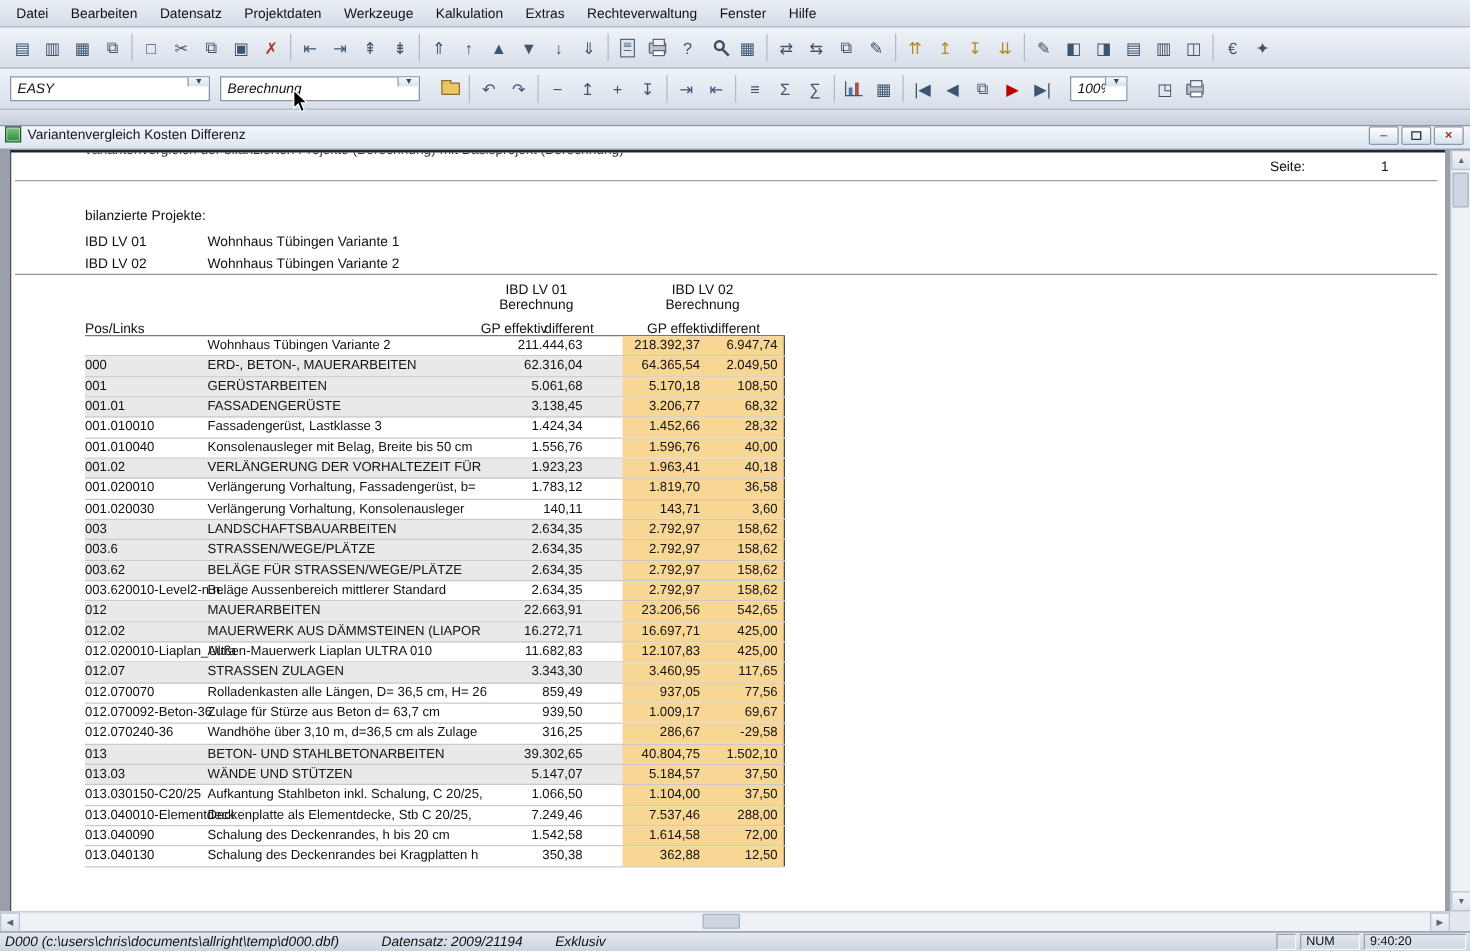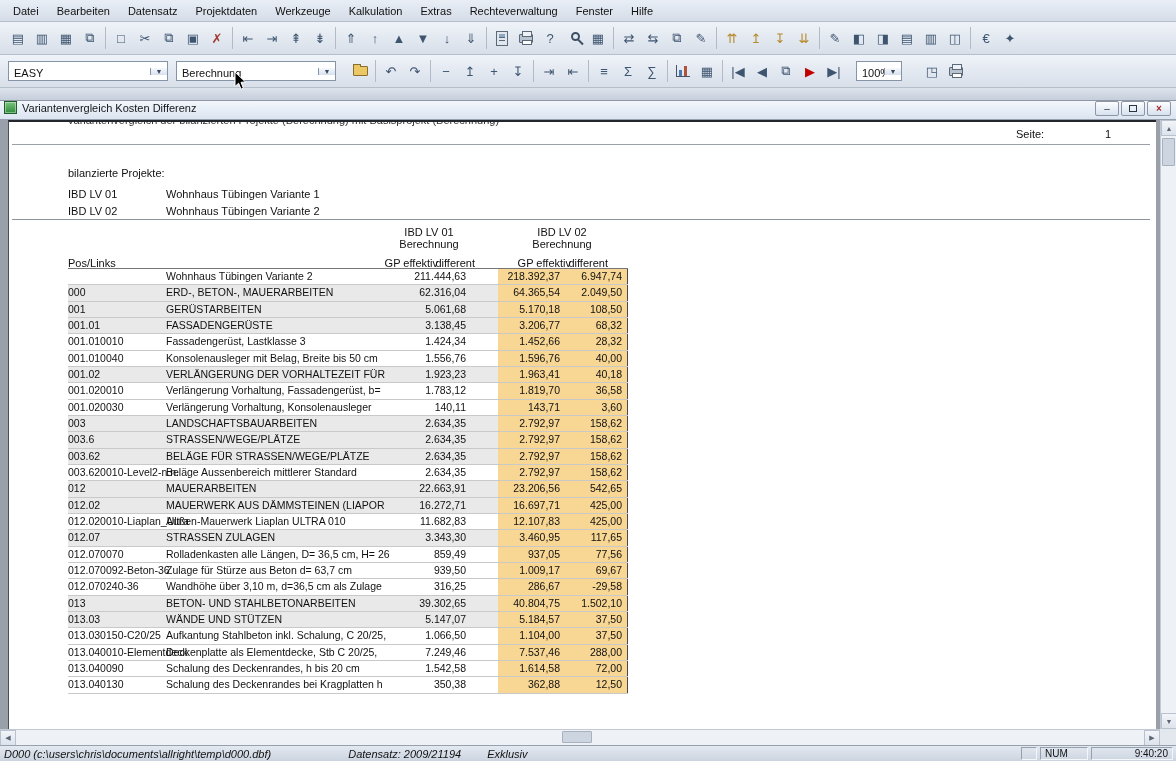--- a/index.html
+++ b/index.html
@@ -25,22 +25,22 @@
   .toolbar-1 { height:33px; }
   .toolbar-2 { height:33px; }
   .tb-btn {
     width:24px; height:24px; display:flex; align-items:center; justify-content:center;
     color:#3e5570; font-size:13px; border:1px solid transparent; border-radius:2px;
     cursor:default; flex:none; white-space:nowrap;
   }
   .sep { width:1px; height:22px; background:#b2bac6; margin:0 3px; flex:none; }
   
   .combo {
-    display:flex; align-items:center; height:20px; background:#fff;
-    border:1px solid #8694a8; flex:none;
+    display:flex; align-items:flex-start; height:20px; background:#fff;
+    border:1px solid #8694a8; flex:none;font-style:italic;
   }
   .combo-text { flex:1; padding:3px 5px 0 5px; overflow:hidden; white-space:nowrap; }
   .combo-arrow {
     width:17px; display:flex; align-items:center; justify-content:center;
     background:linear-gradient(#f6f9fc,#d8e1ee); border-left:1px solid #8694a8;
     font-size:7px; color:#39485c;
   }
   .combo-main { width:160px; }
   .combo-zoom { width:46px; margin-left:10px; }
   
@@ -114,30 +114,30 @@
   .sb-thumb { position:absolute; background:#cdd5e0; border:1px solid #a7b1bf; border-radius:1px; }
   .corner { position:absolute; right:0; bottom:0; width:16px; height:16px; background:#e3e8ef; }
   
   .statusbar {
     position:absolute; left:0; right:0; bottom:0; height:16px;
     display:flex; align-items:center; padding:0 3px 0 4px;
     background:linear-gradient(#e3e9f1,#ccd4e0); border-top:1px solid #98a0ac;
     font-size:11px;
   }
   .sb-text { white-space:nowrap;font-style:italic; }
-  .sb-record { margin-left:77px; }
+  .sb-record { margin-left:34px; }
   .sb-mode { margin-left:26px; }
   .sb-spacer { flex:1; }
   .sb-panel {
     height:13px; line-height:12px; padding:0 4px; margin-left:3px; white-space:nowrap;
     border:1px solid; border-color:#97a1ad #f4f7fa #f4f7fa #97a1ad; font-size:10px;
   }
   .sb-panel.empty { width:16px; }
   .sb-panel.num { width:48px; }
-  .sb-panel.time { width:82px; text-align:right; }
+  .sb-panel.time { width:82px; }
   
   .mouse-cursor { position:absolute; left:234px; top:71px; z-index:99; pointer-events:none; }
 </style>
 </head>
 <body>
 
 <div class="menubar">
     <span class="menu-item">Datei</span>
     <span class="menu-item">Bearbeiten</span>
     <span class="menu-item">Datensatz</span>

